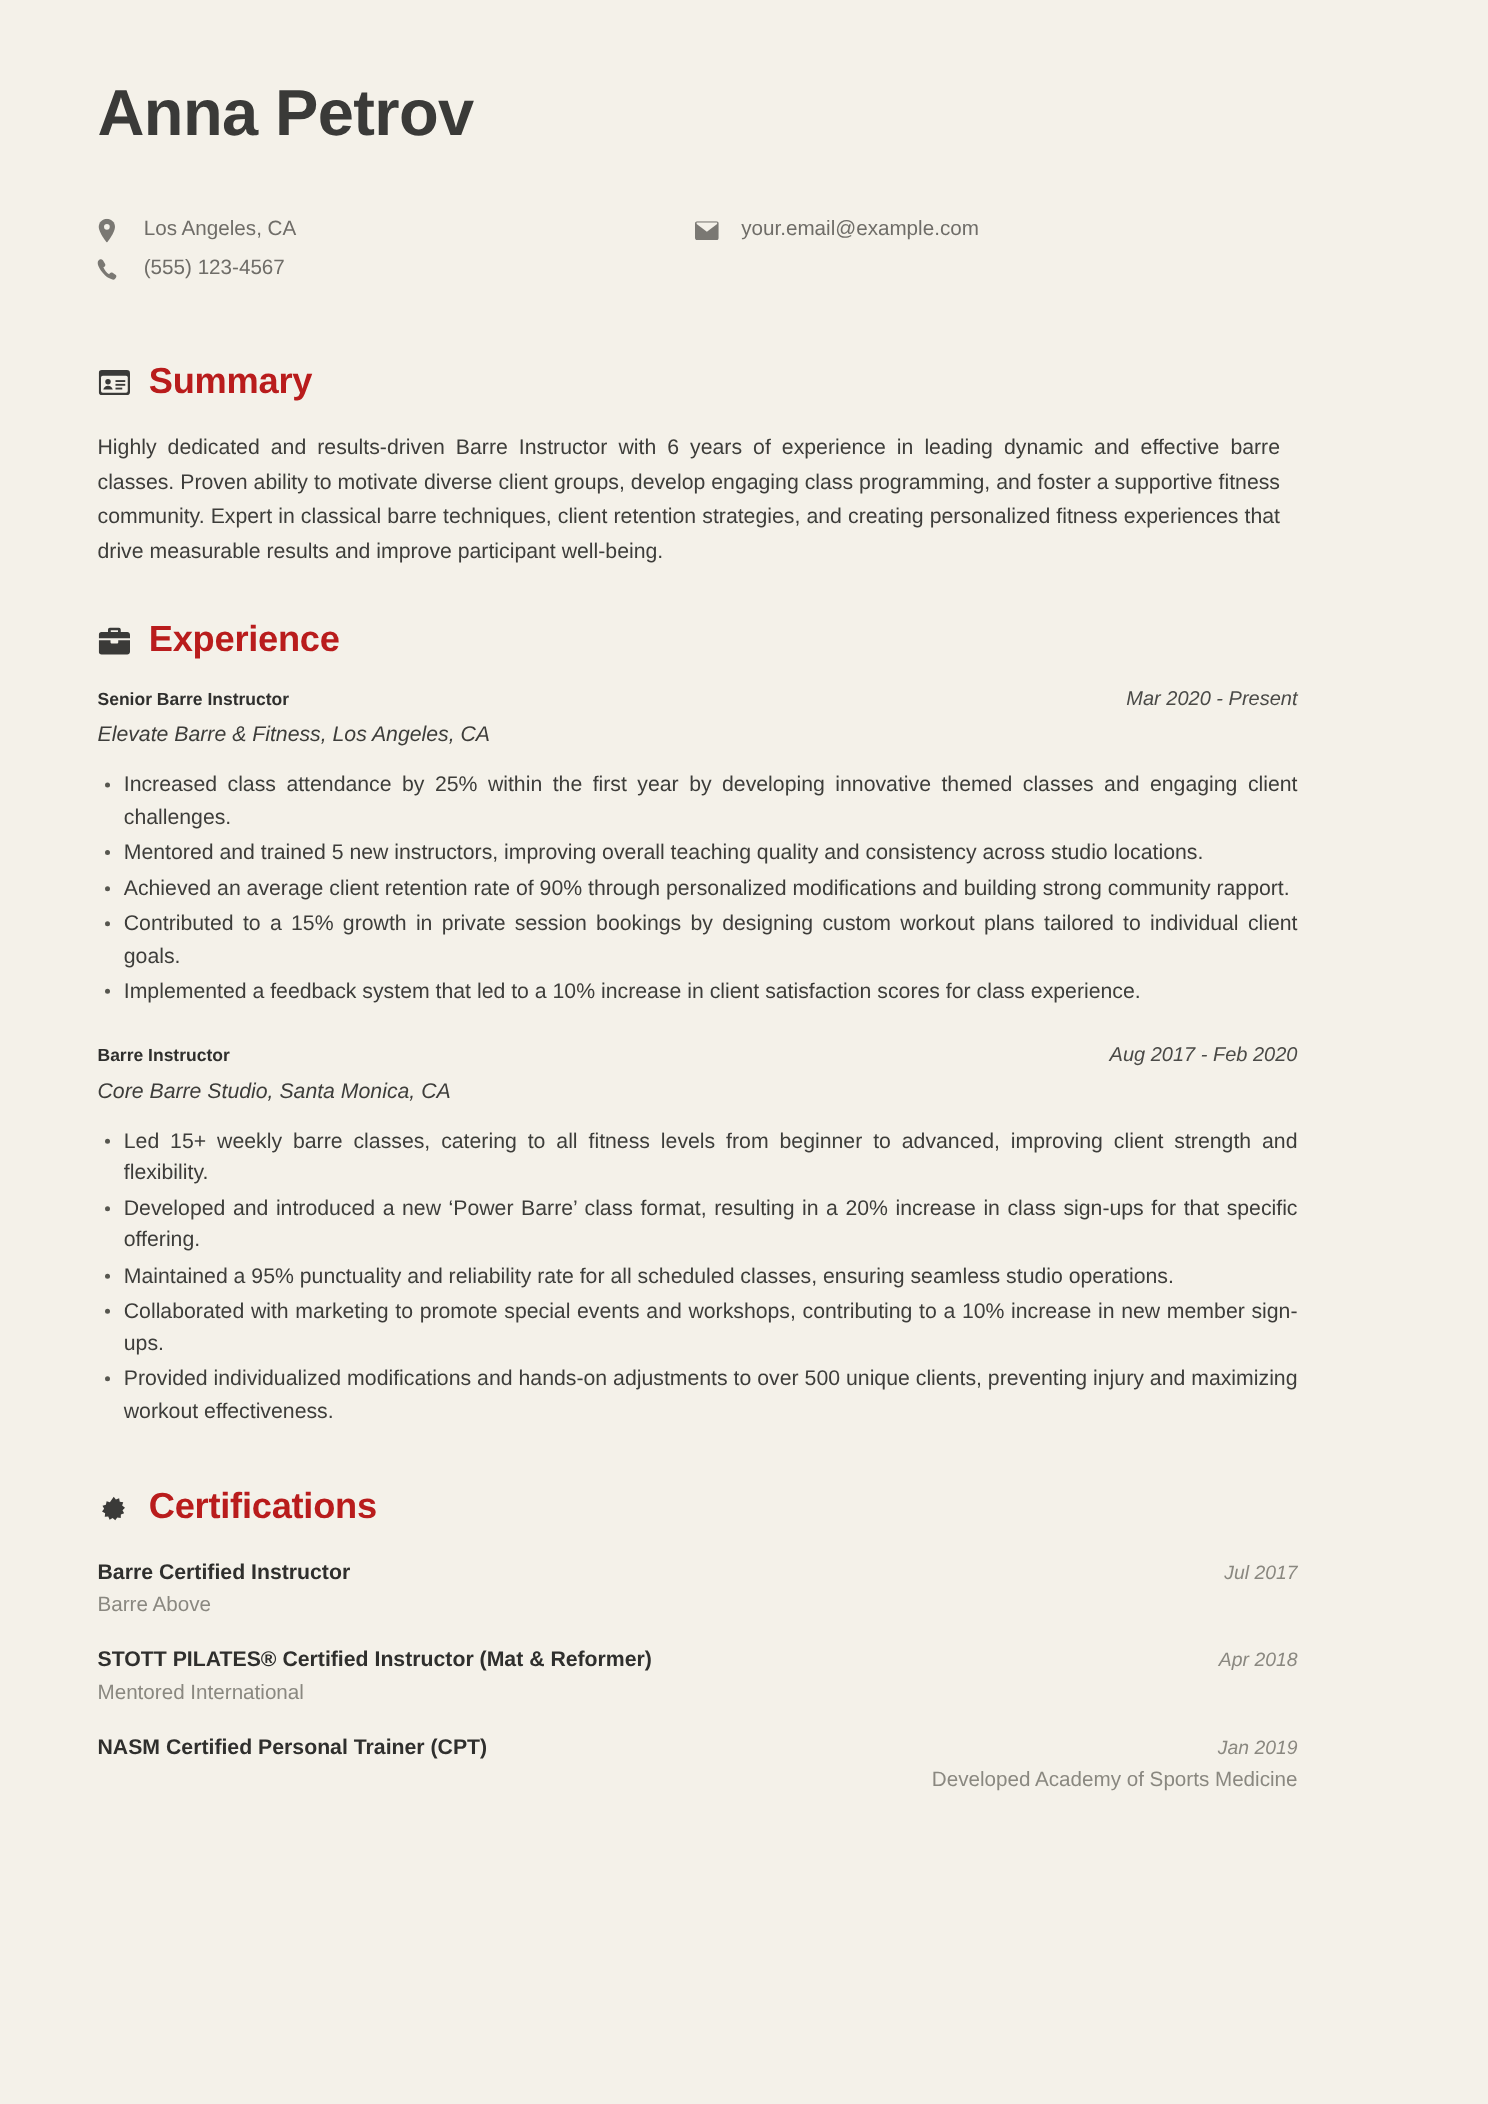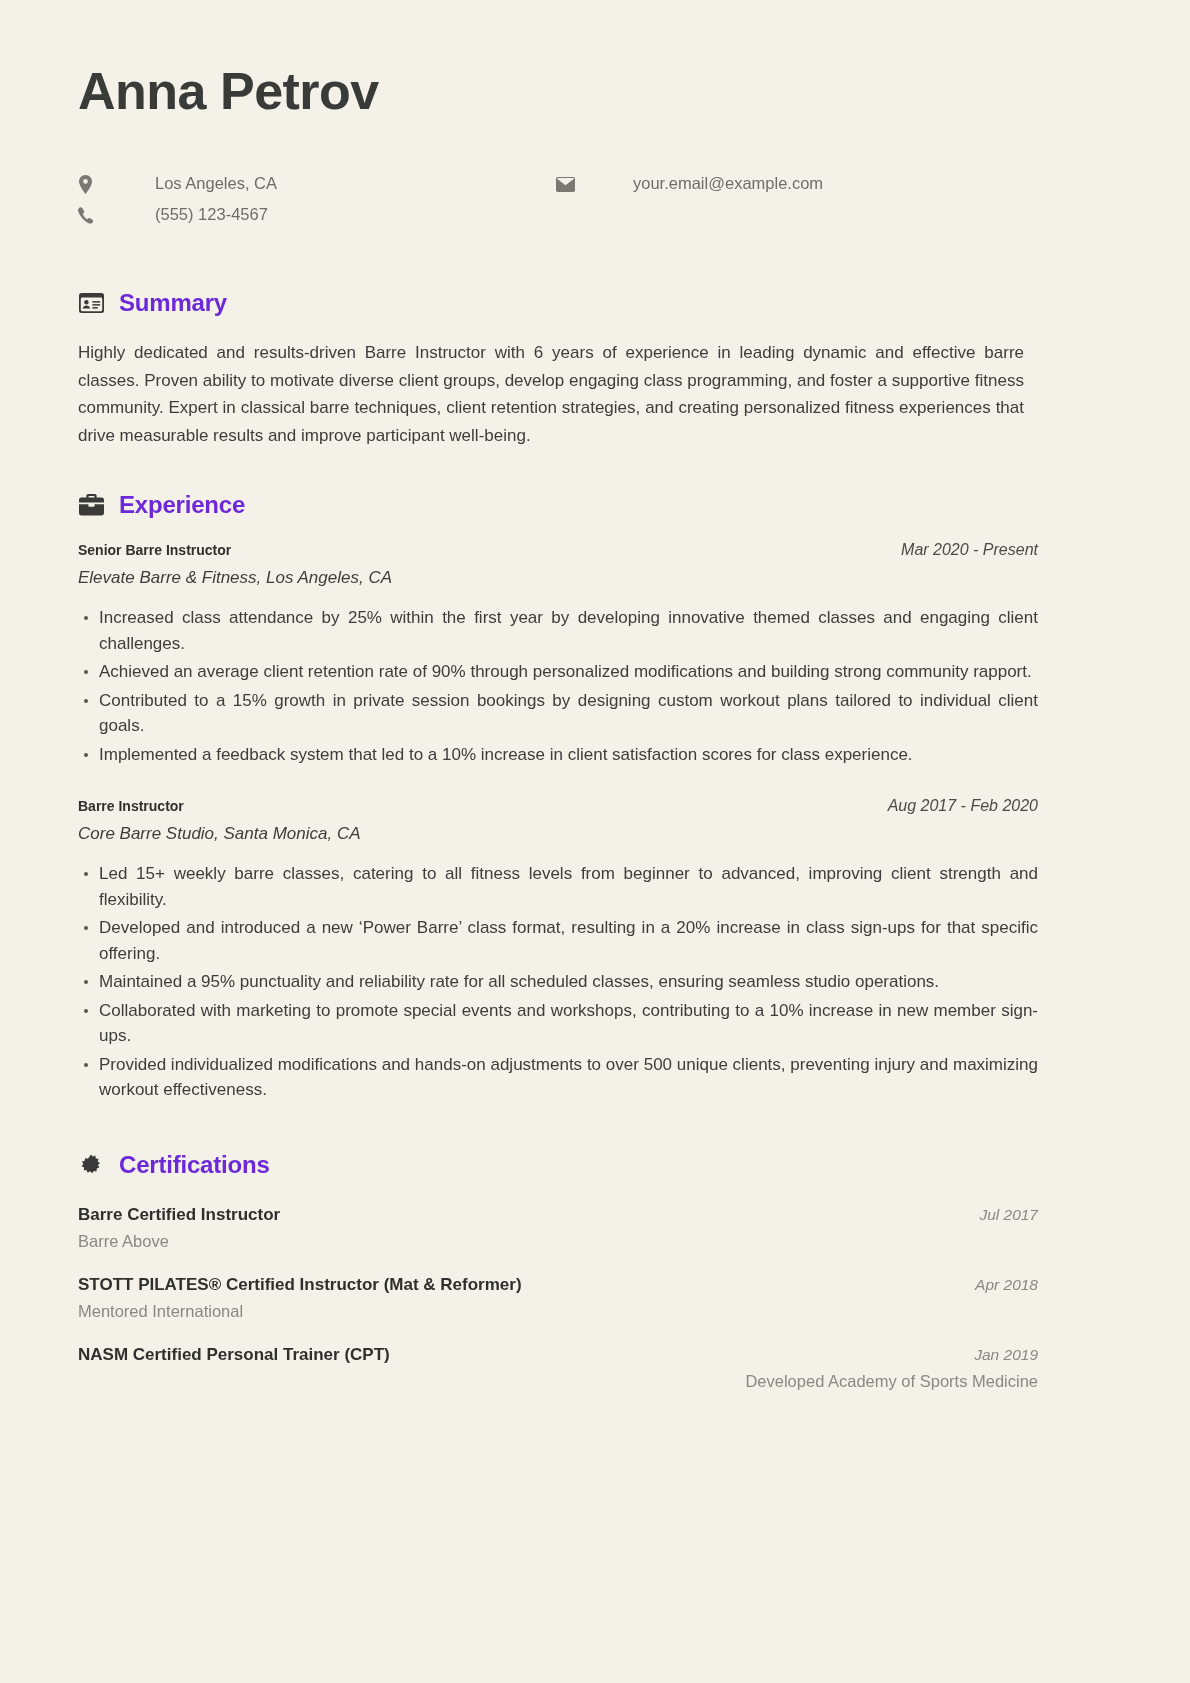--- a/index.html
+++ b/index.html
@@ -47,21 +47,20 @@
     flex-direction: column;
     gap: 7px;
   }
   .contact-col.left { width: 478px; }
   .contact-row {
     display: flex;
     align-items: center;
     font-size: 16.5px;
     color: #6f6d68;
     line-height: 1.45;
-    gap: 40px;
   }
   .contact-ico {
     width: 24px;
     min-width: 24px;
     display: flex;
     align-items: center;
     justify-content: flex-start;
     color: #7a7873;
   }
   .contact-ico svg { display: block; }
@@ -78,23 +77,23 @@
   .section-ico {
     width: 26px;
     height: 26px;
     display: flex;
     align-items: center;
     justify-content: center;
     color: #3a3a38;
   }
   .section-ico svg { display: block; }
   .section-title {
-    font-size: 24px;
+    font-size: 29px;
     font-weight: 700;
-    color: #6d28d9;
+    color: #b91c1c;
     letter-spacing: -0.2px;
   }
 
   
   .summary-text {
     font-size: 17px;
     line-height: 1.62;
     color: #3d3d3a;
     text-align: justify;
     text-justify: inter-word;
@@ -253,20 +252,21 @@
       </div>
 
       <div class="job">
         <div class="job-top">
           <span class="job-title">Senior Barre Instructor</span>
           <span class="job-date">Mar 2020 - Present</span>
         </div>
         <div class="job-company">Elevate Barre &amp; Fitness, Los Angeles, CA</div>
         <ul class="bullets">
           <li>Increased class attendance by 25% within the first year by developing innovative themed classes and engaging client challenges.</li>
+          <li>Mentored and trained 5 new instructors, improving overall teaching quality and consistency across studio locations.</li>
           <li>Achieved an average client retention rate of 90% through personalized modifications and building strong community rapport.</li>
           <li>Contributed to a 15% growth in private session bookings by designing custom workout plans tailored to individual client goals.</li>
           <li>Implemented a feedback system that led to a 10% increase in client satisfaction scores for class experience.</li>
         </ul>
       </div>
 
       <div class="job" style="margin-top:30px;">
         <div class="job-top">
           <span class="job-title">Barre Instructor</span>
           <span class="job-date">Aug 2017 - Feb 2020</span>

